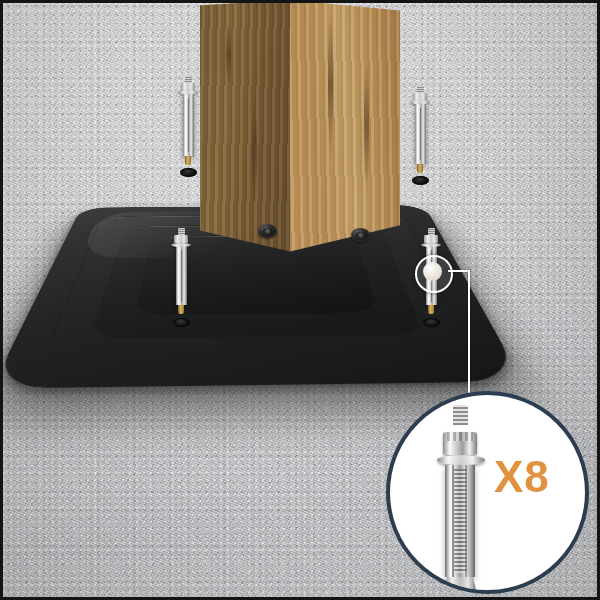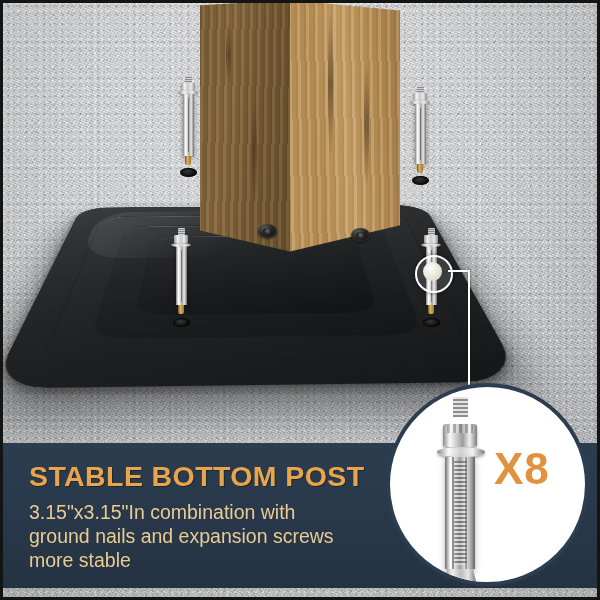--- a/index.html
+++ b/index.html
@@ -155,21 +155,21 @@
     text-shadow:1px 1px 0 rgba(0,0,0,.35);
     white-space:nowrap;
   }
   .banner-sub{
     position:absolute;left:26px;top:57px;width:330px;
     font-size:19.5px;line-height:24px;color:#e9cb93;
   }
 
   
   .callout{
-    position:absolute;left:386px;top:383px;width:203px;height:203px;
+    position:absolute;left:386px;top:391px;width:203px;height:203px;
     border-radius:50%;
     background:#ffffff;
     border:4px solid #2c3d50;
     box-sizing:border-box;
     overflow:hidden;
   }
   .callout-screw{position:absolute;left:47px;top:10px;width:46px;}
   .cs-thread{
     margin:0 auto;width:15px;height:20px;
     background:repeating-linear-gradient(180deg,#e4e4e4 0 2px,#8d8d8d 2px 4px);
@@ -279,24 +279,20 @@
     <div class="s-body" style="height:58px;"></div>
     <div class="s-tip"></div>
     <div class="s-hole" style="margin-top:4px;"></div>
   </div>
 
   <div class="hl-dot" style="left:423px;top:262px;"></div>
   <div class="hl-ring" style="left:415px;top:255px;"></div>
   <div class="leader" style="left:448px;top:270px;width:22px;height:2px;"></div>
   <div class="leader" style="left:468px;top:270px;width:2px;height:124px;"></div>
 
-  <div class="banner">
-    <div class="banner-title">STABLE BOTTOM POST</div>
-    <div class="banner-sub">3.15"x3.15"In combination with ground nails and expansion screws more stable</div>
-  </div>
 
   <div class="callout">
     <div class="callout-screw">
       <div class="cs-thread"></div>
       <div class="cs-nut"></div>
       <div class="cs-washer"></div>
       <div class="cs-body">
           <div class="cs-knurl"></div>
         </div>
       <div class="cs-foot"></div>

